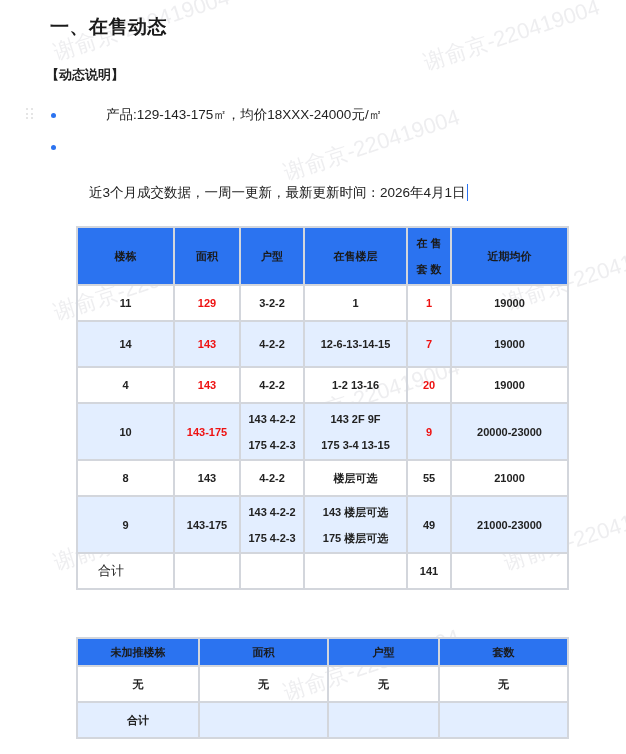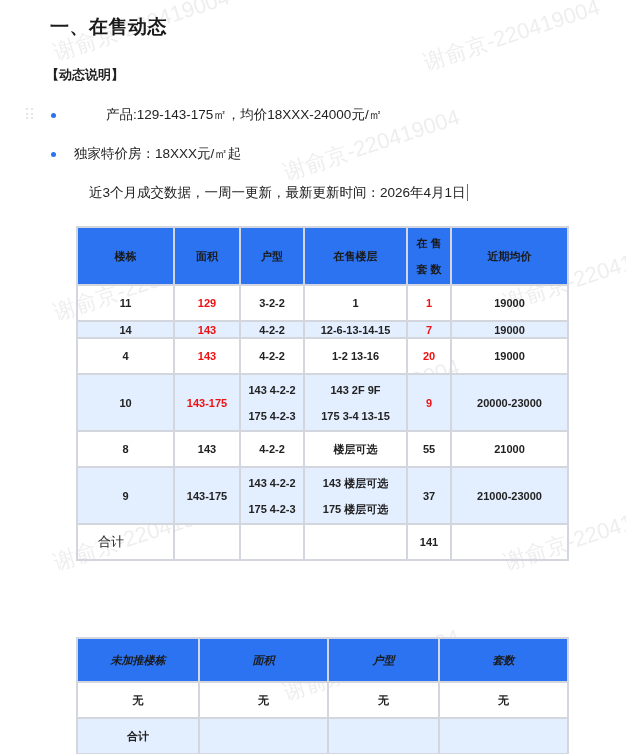--- a/index.html
+++ b/index.html
@@ -49,21 +49,20 @@
     <span></span>
     <span></span>
 </div>
 
 <div class="abs bullet-row" style="top:106px;gap:32px;">
   <span class="bullet-dot"></span>
   <span>产品:129-143-175㎡，均价18XXX-24000元/㎡</span>
 </div>
 <div class="abs bullet-row" style="top:145px;">
   <span class="bullet-dot"></span>
-  <span>独家特价房：18XXX元/㎡起</span>
 </div>
 
 <div class="abs note">
   <span>近3个月成交数据，一周一更新，最新更新时间：2026年4月1日</span><span class="caret"></span>
 </div>
 
 <table class="t1">
   <colgroup>
     <col style="width:97px">
       <col style="width:66px">
@@ -85,21 +84,21 @@
     <td>近期均价</td>
   </tr>
   <tr style="height:36px;">
     <td>11</td>
     <td class="red">129</td>
     <td>3-2-2</td>
     <td>1</td>
     <td class="red">1</td>
     <td>19000</td>
   </tr>
-  <tr class="alt" style="height:17px;">
+  <tr class="alt" style="height:46px;">
     <td>14</td>
     <td class="red">143</td>
     <td>4-2-2</td>
     <td>12-6-13-14-15</td>
     <td class="red">7</td>
     <td>19000</td>
   </tr>
   <tr style="height:36px;">
     <td>4</td>
     <td class="red">143</td>
@@ -134,21 +133,21 @@
     <td>9</td>
     <td>143-175</td>
     <td class="stack">
           <div>143 4-2-2</div>
           <div>175 4-2-3</div>
         </td>
     <td class="stack">
           <div>143 楼层可选</div>
           <div>175 楼层可选</div>
         </td>
-    <td>37</td>
+    <td>49</td>
     <td>21000-23000</td>
   </tr>
   <tr style="height:36px;">
     <td class="total-label">合计</td>
     <td></td>
     <td></td>
     <td></td>
     <td>141</td>
     <td></td>
   </tr>
@@ -156,21 +155,21 @@
   </table>
 
 <table class="t2">
   <colgroup>
     <col style="width:122px">
       <col style="width:129px">
       <col style="width:111px">
       <col style="width:129px">
   </colgroup>
   <tbody>
-      <tr class="hdr" style="height:44px;font-style:italic;">
+      <tr class="hdr" style="height:28px;">
     <td>未加推楼栋</td>
     <td>面积</td>
     <td>户型</td>
     <td>套数</td>
   </tr>
   <tr style="height:36px;">
     <td>无</td>
     <td>无</td>
     <td>无</td>
     <td>无</td>

